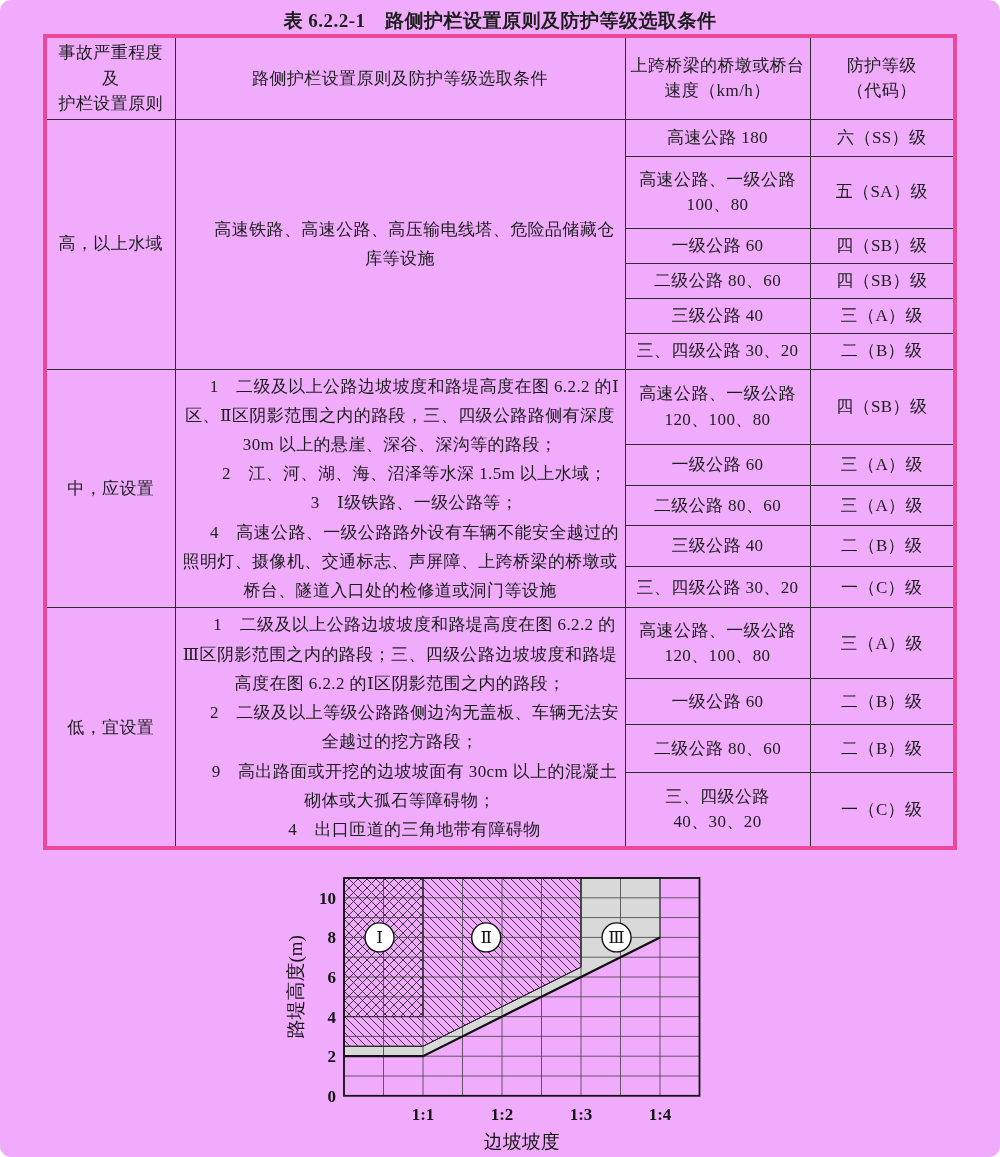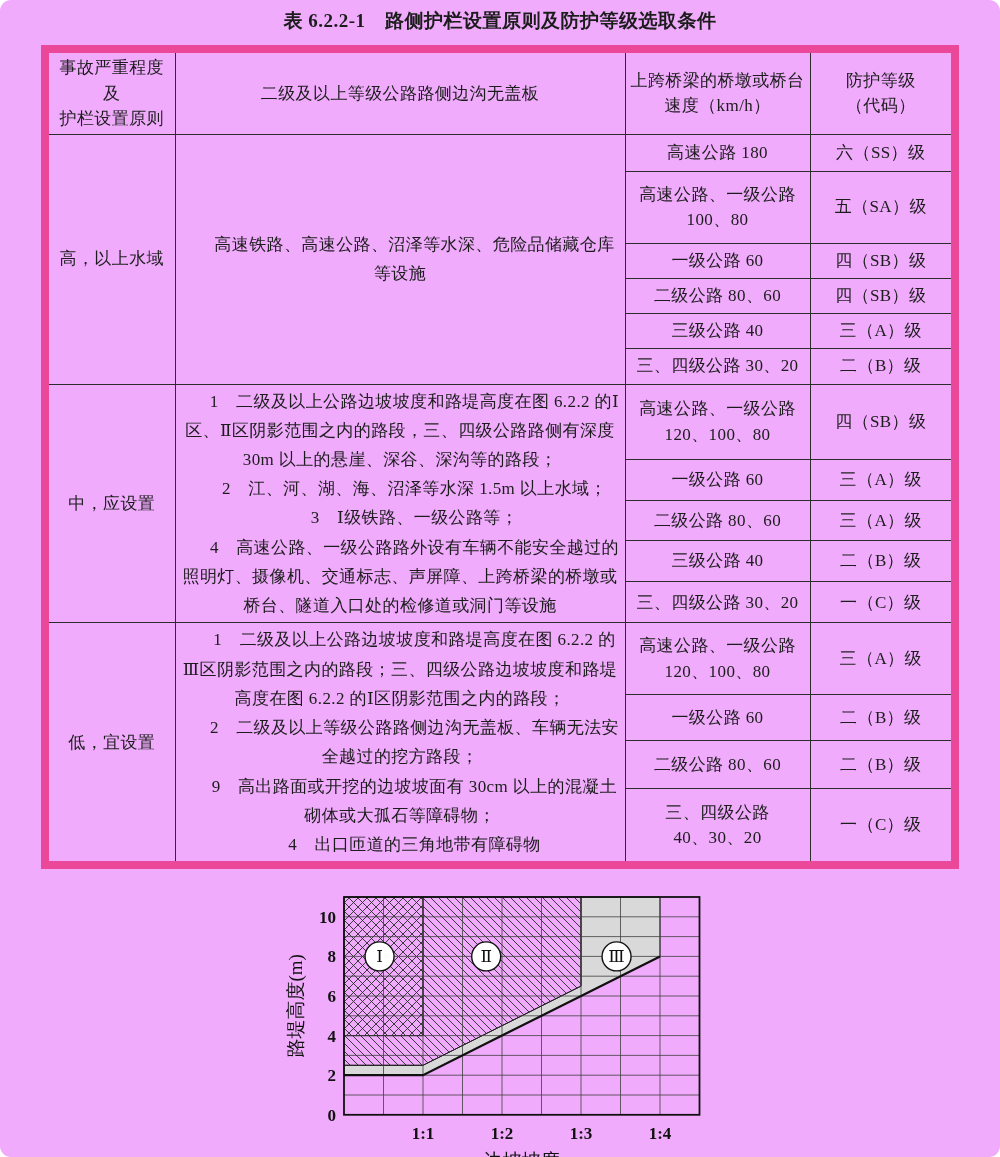--- a/index.html
+++ b/index.html
@@ -1,21 +1,21 @@
 <!DOCTYPE html>
 <html><head>
 <meta charset="utf-8">
 <style>
   html,body{margin:0;padding:0;background:#ffffff;color:#1c1c1c;
     font-family:"Liberation Serif","DejaVu Serif",serif;}
   .page{width:1000px;height:1157px;margin:0 auto;position:relative;background:#f0abfc;overflow:hidden;border-radius:11px;}
   .doc-title{width:100%;text-align:center;font-size:19px;font-weight:bold;
     padding-top:8px;letter-spacing:.5px;}
-  table.gr{border-collapse:collapse;table-layout:fixed;width:910px;margin:11px auto 0;
-    border:8px solid #ec4899;}
+  table.gr{border-collapse:collapse;table-layout:fixed;width:910px;margin:0 auto 0;
+    border:4px solid #ec4899;}
   table.gr th,table.gr td{border:1px solid #2c2c2c;font-size:17px;font-weight:normal;
     text-align:center;vertical-align:middle;padding:2px 4px;line-height:1.5;
     letter-spacing:.4px;overflow:hidden;}
   .pl{white-space:pre-line;}
   td.situation{text-align:justify;vertical-align:top;padding:10px 12px 6px 8px;}
   td.situation p{margin:0;text-indent:1.7em;line-height:1.72;}
   .fig-wrap{margin:20px 0 0 286px;width:430px;}
   svg text{fill:#111;}
 </style>
 </head>
@@ -29,33 +29,33 @@
     <colgroup>
       <col style="width:130px">
         <col style="width:450px">
         <col style="width:185px">
         <col style="width:145px">
     </colgroup>
     <thead>
       <tr style="height:70px">
         <th class="pl">事故严重程度及
 护栏设置原则</th>
-        <th>二级及以上等级公路路侧边沟无盖板</th>
+        <th>路侧护栏设置原则及防护等级选取条件</th>
         <th class="pl">上跨桥梁的桥墩或桥台
 速度（km/h）</th>
         <th class="pl">防护等级
 （代码）</th>
       </tr>
     </thead>
     <tbody>
 
       <tr style="height:37px">
         <td rowspan="6">高，以上水域</td>
         <td rowspan="6" class="situation">
-          <p>高速铁路、高速公路、沼泽等水深、危险品储藏仓库等设施</p>
+          <p>高速铁路、高速公路、高压输电线塔、危险品储藏仓库等设施</p>
         </td>
         <td>高速公路 180</td>
         <td>六（SS）级</td>
       </tr>
       <tr style="height:72px">
         <td class="pl">高速公路、一级公路
 100、80</td>
         <td>五（SA）级</td>
       </tr>
       <tr style="height:35px">

